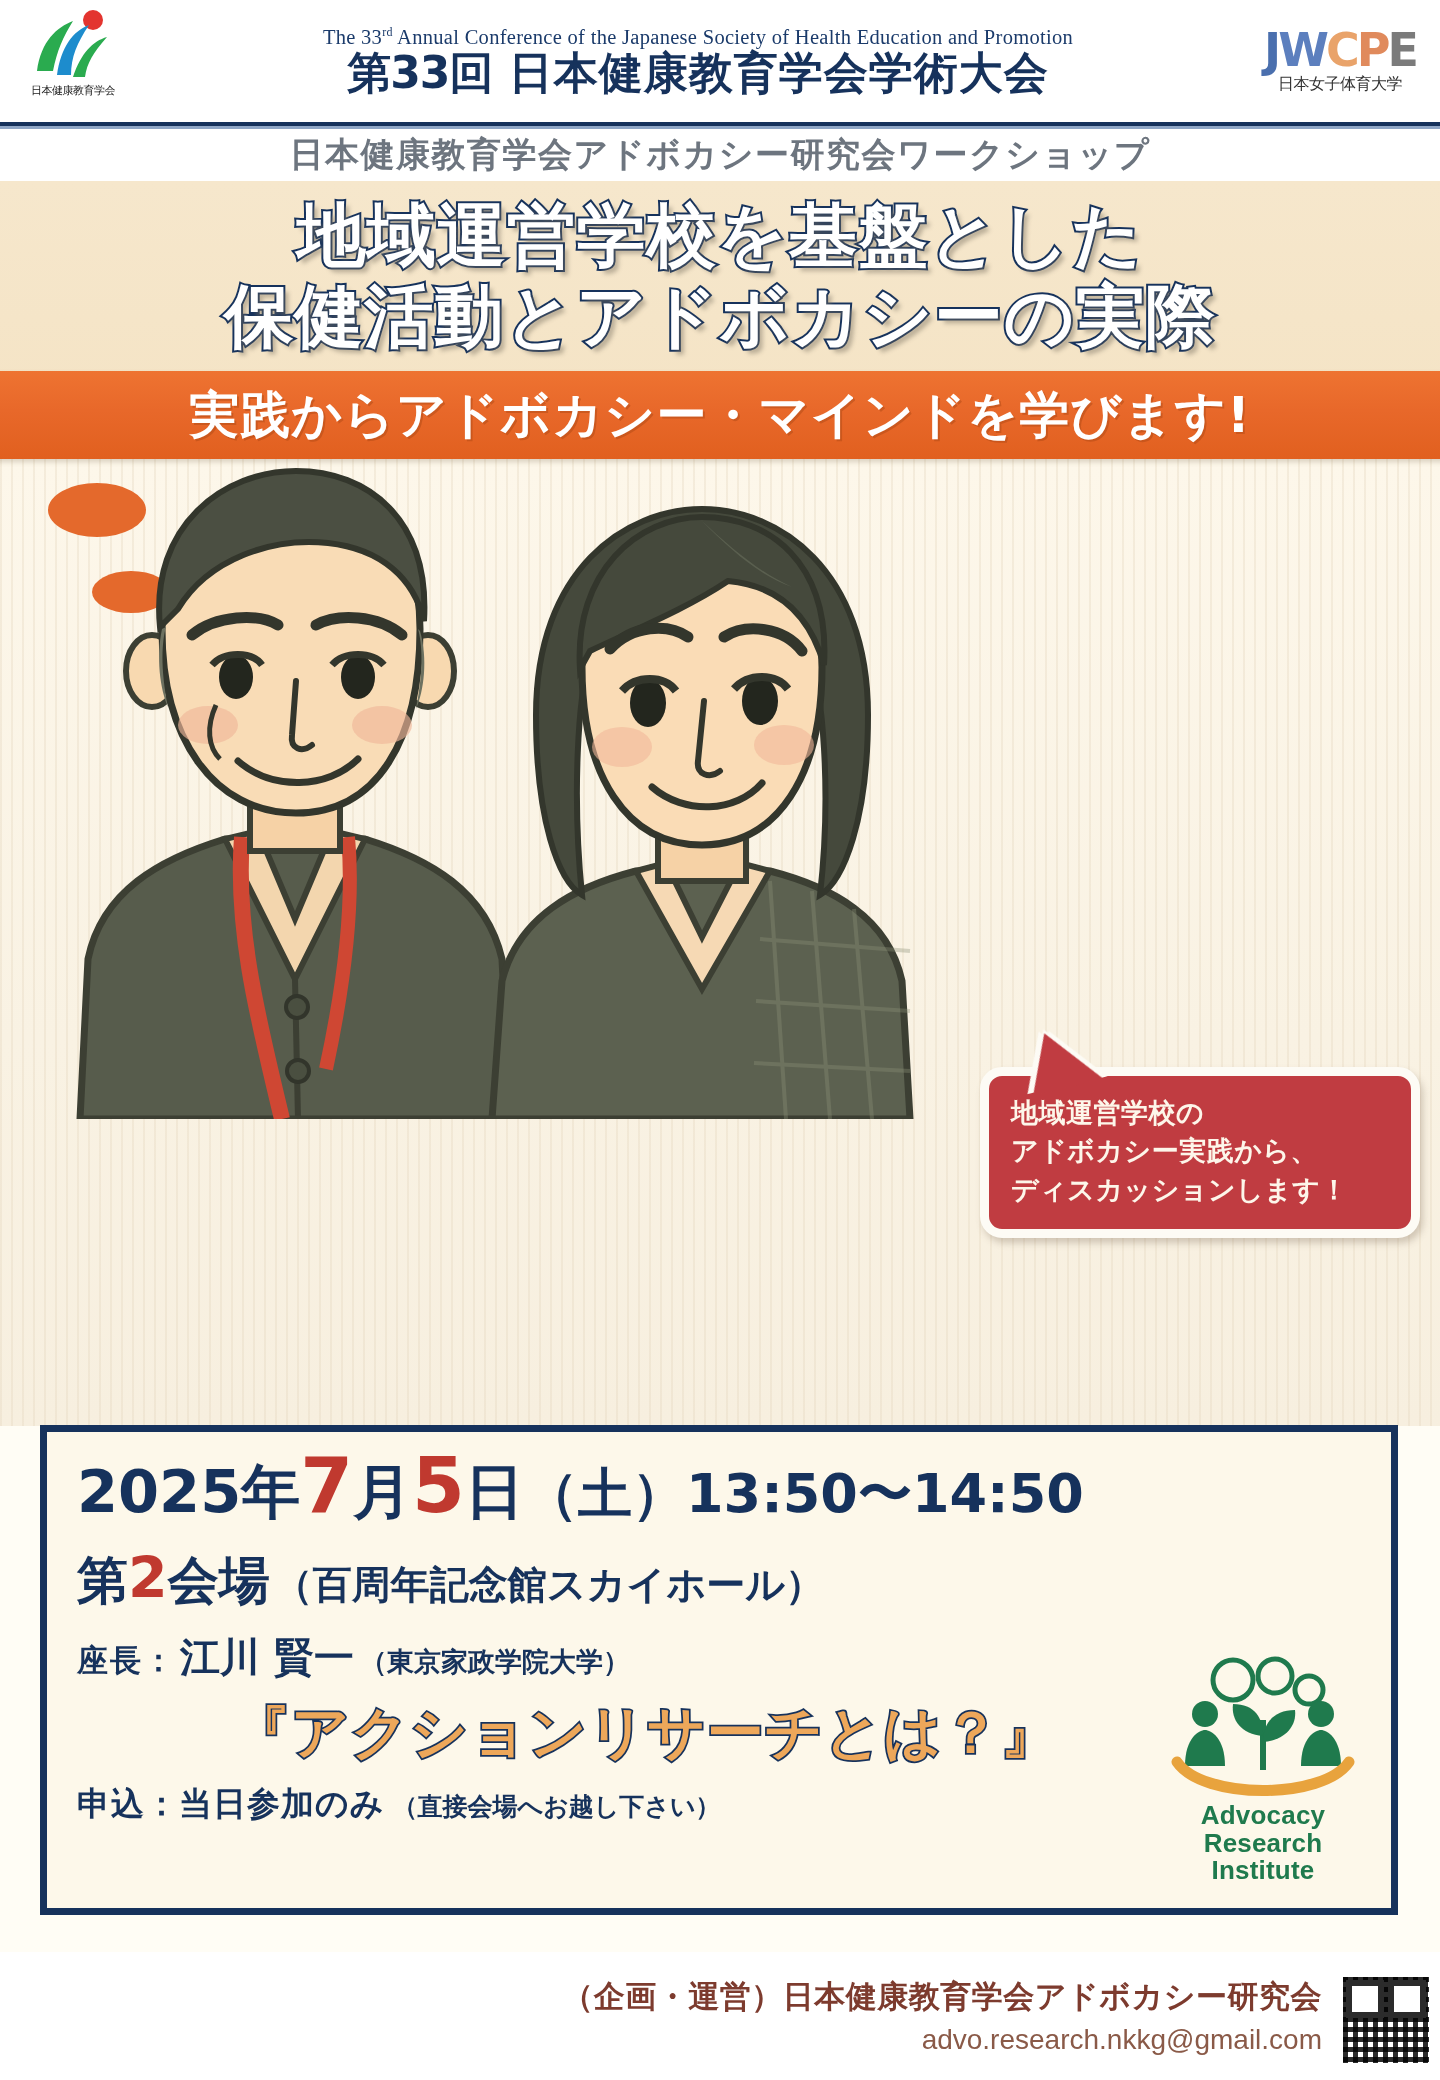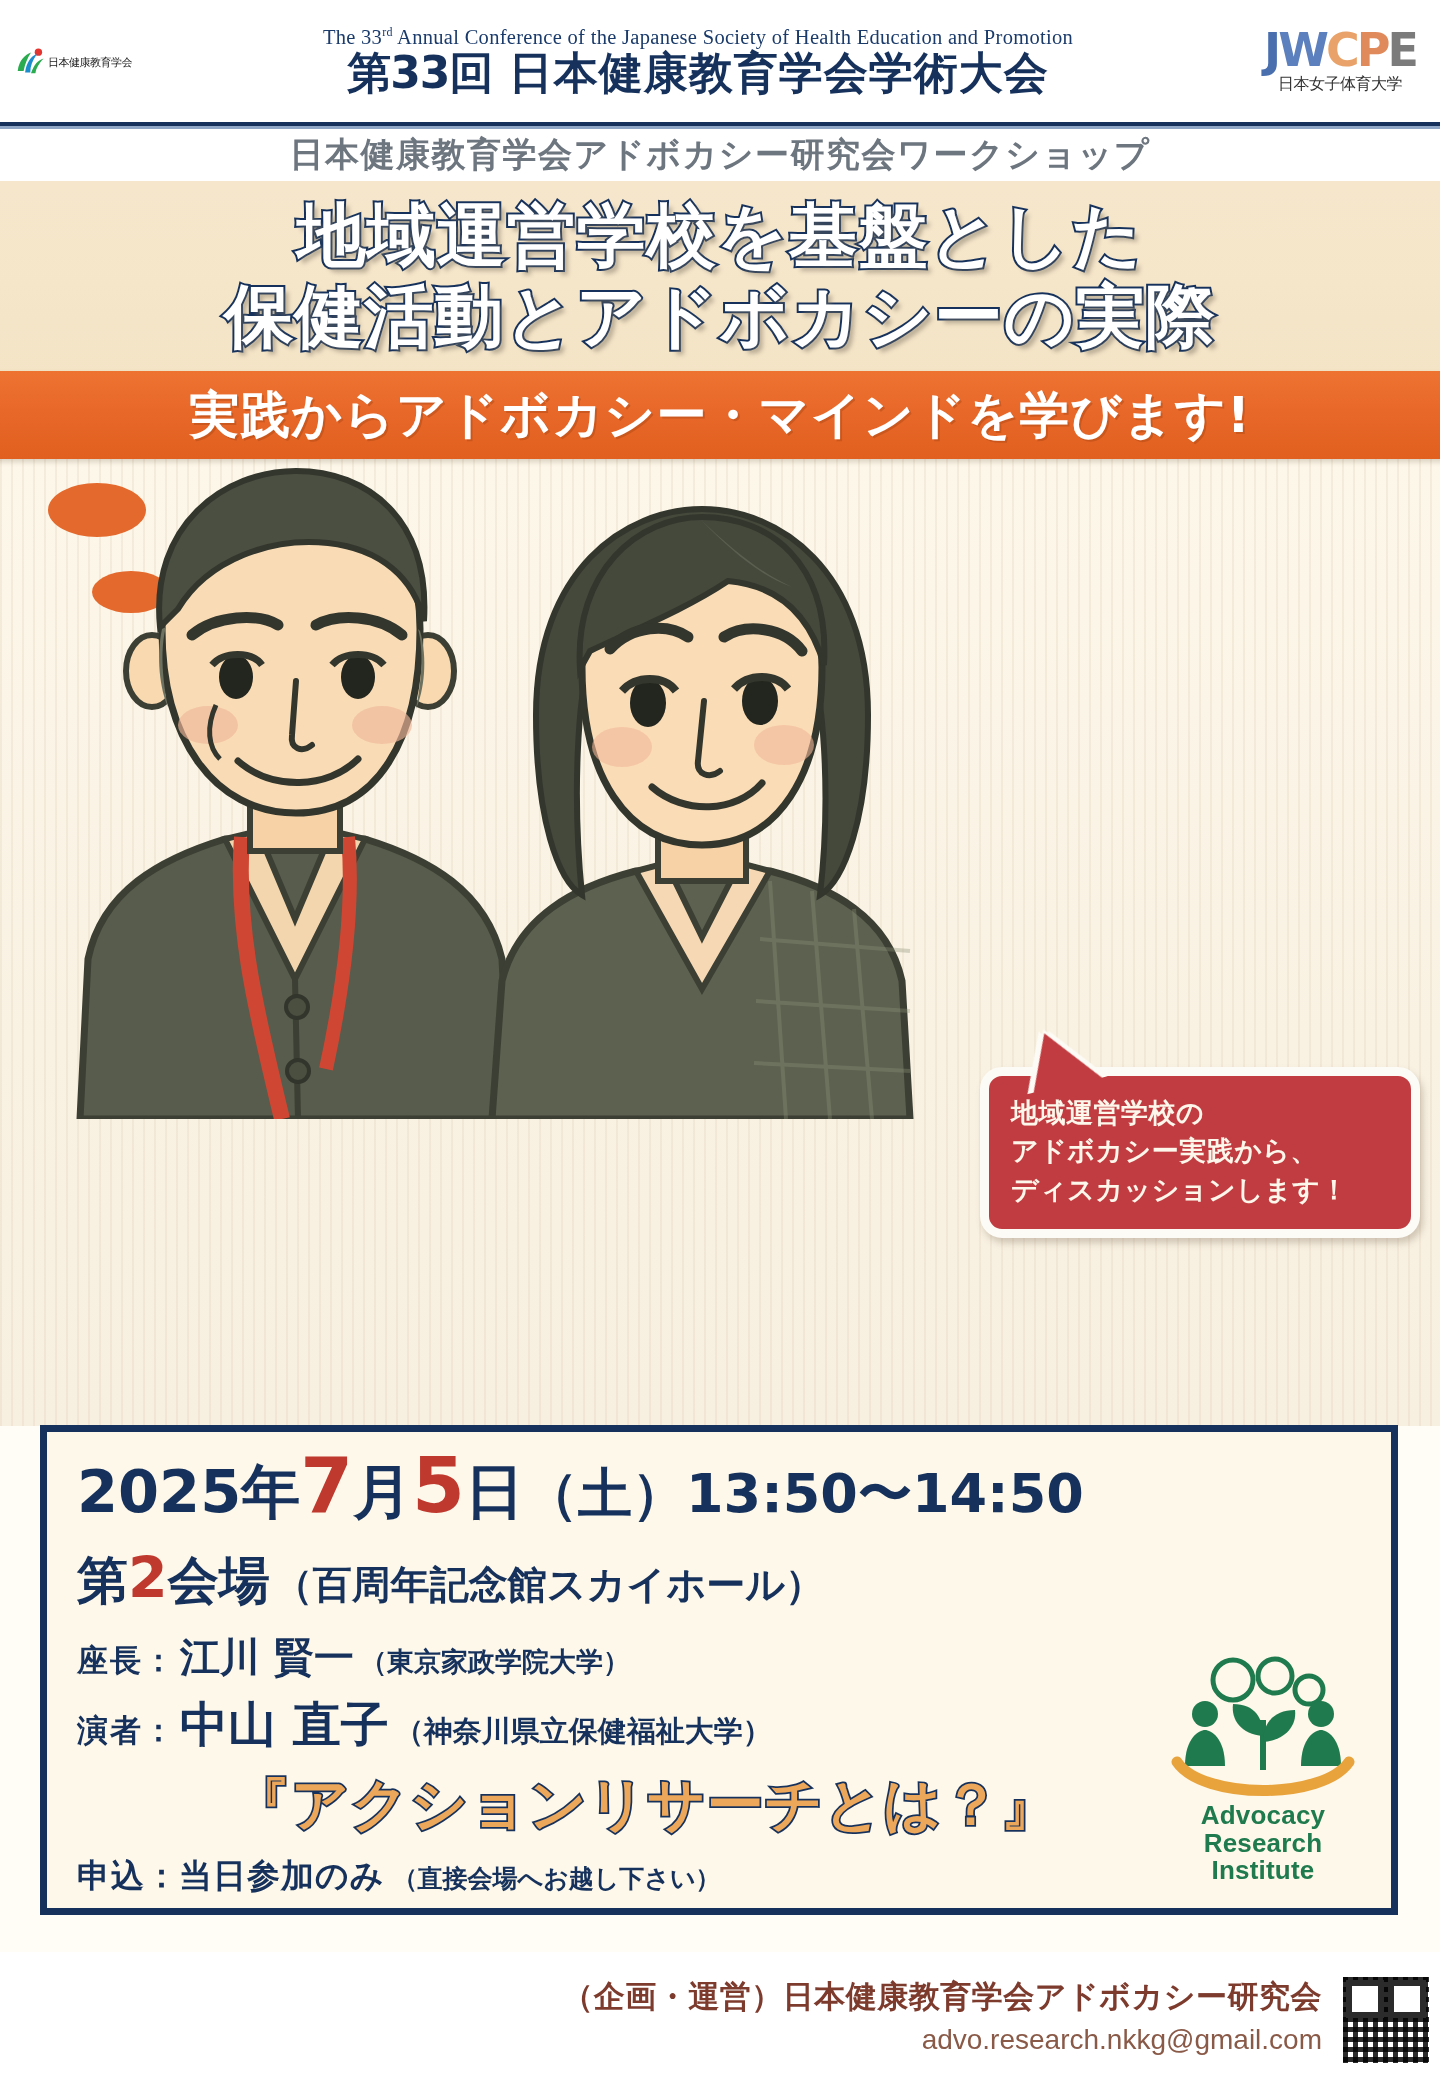--- a/index.html
+++ b/index.html
@@ -22,21 +22,21 @@
     background: #ffffff;
     display: flex;
     align-items: center;
     padding: 0 14px;
   }
   .header-logo-left {
     width: 118px; height: 108px;
     position: relative;
     flex: 0 0 118px;
     display: flex;
-    flex-direction: row;
+    flex-direction: column;
     align-items: center;
     justify-content: flex-start;
   }
   .jshep-mark { position: relative; width: 92px; height: 74px; }
   .jshep-caption {
     font-size: 11px; color: #222; letter-spacing: -0.5px;
     margin-top: 2px; white-space: nowrap;
   }
   .header-center {
     flex: 1 1 auto;
@@ -492,25 +492,20 @@
       <span class="v1 navy">会場</span>
       <span class="v3 navy">（百周年記念館スカイホール）</span>
     </div>
 
     <div class="row-person chair">
       <span class="lbl navy">座長：</span>
       <span class="name navy">江川 賢一</span>
       <span class="aff navy">（東京家政学院大学）</span>
     </div>
 
-    <div class="row-person speaker">
-      <span class="lbl navy">演者：</span>
-      <span class="name navy">中山 直子</span>
-      <span class="aff navy">（神奈川県立保健福祉大学）</span>
-    </div>
 
     <div class="talk-title">『アクションリサーチとは？』</div>
 
     <div class="row-apply">
       <span class="lbl navy">申込：当日参加のみ</span>
       <span class="note navy">（直接会場へお越し下さい）</span>
     </div>
 
     <div class="advo-logo">
       <svg class="advo-mark" viewBox="0 0 200 148">

